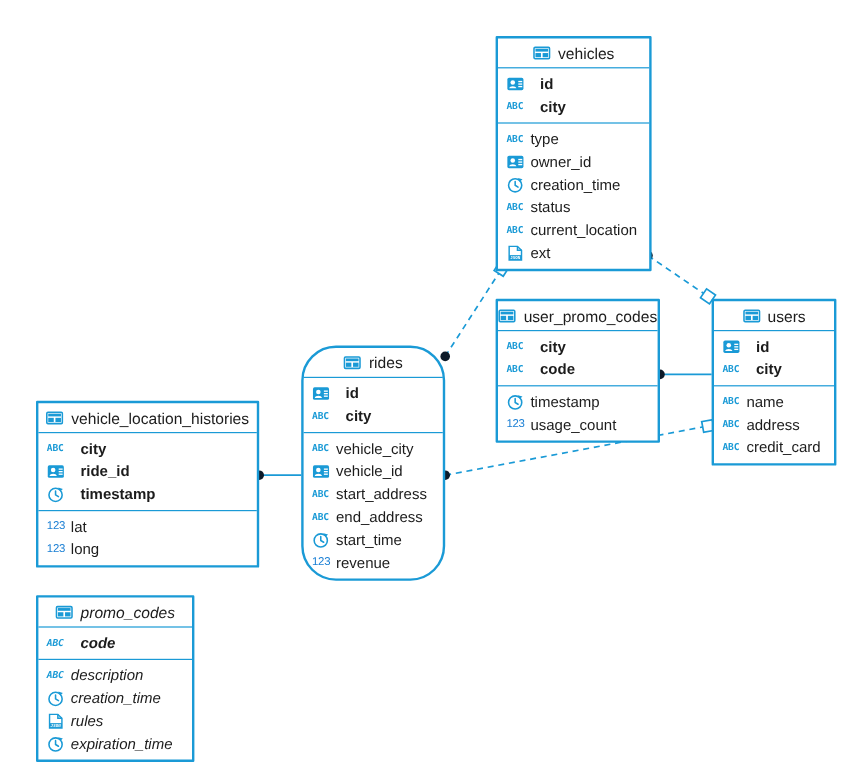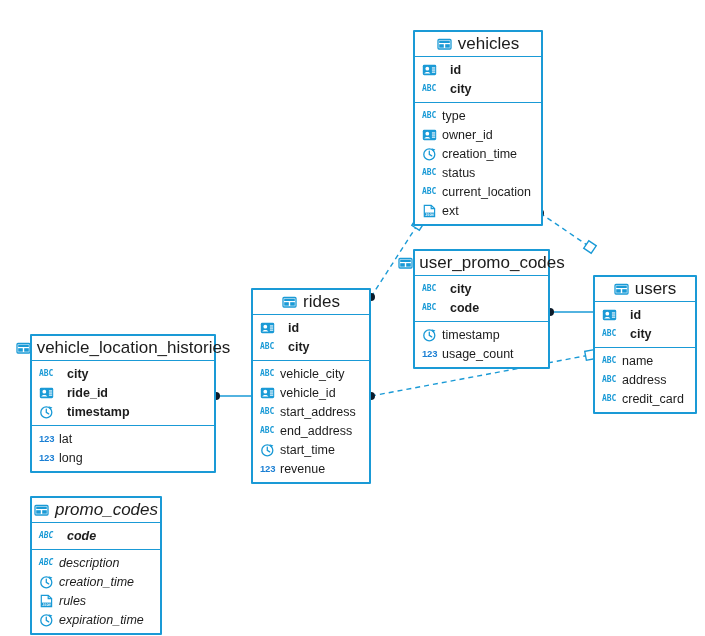--- a/index.html
+++ b/index.html
@@ -24,21 +24,21 @@
     border-radius:1px;
   }
   .ent-title{
     box-sizing:border-box;
     height:25px;
     display:flex;
     align-items:center;
     justify-content:center;
     gap:6px;
     border-bottom:1px solid #1a9ad6;
-    font-size:17px;
+    font-size:13px;
     color:#1c1c1c;
     padding:0 4px;
     white-space:nowrap;
   }
   .ent-section{
     box-sizing:border-box;
     padding:3px 0 4px 0;
   }
   .ent-section + .ent-section{border-top:1px solid #1a9ad6;}
   .fld{
@@ -56,21 +56,21 @@
   
   .ic{
     width:15px;height:14px;
     flex:0 0 15px;
     display:inline-block;
     position:relative;
   }
   .ic svg{display:block;}
   .ic-num{
     font-size:9.5px;
-    font-weight:bold;
+    font-weight:normal;
     color:#1a7fd4;
     letter-spacing:-0.2px;
     line-height:14px;
     font-family:"Liberation Sans","DejaVu Sans",sans-serif;
   }
   .ic-abc{
     font-size:8px;
     font-weight:bold;
     color:#1a9ad6;
     line-height:14px;
@@ -219,21 +219,21 @@
             </svg>
           </span>
           <span>timestamp</span>
         </div>
         <div class="fld">
           <span class="ic ic-num">123</span>
           <span>usage_count</span>
         </div>
       </div>
     </div>
-    <div class="entity" style="left: 593px; top: 249px; width: 104px; margin-top: 26px;">
+    <div class="entity" style="left: 593px; top: 249px; width: 104px;">
       <div class="ent-title">
         <span class="ic">
           <svg width="15" height="14" viewBox="0 0 15 14">
             <rect x="1" y="2.5" width="13" height="9.5" rx="1" fill="none" stroke="#1a9ad6" stroke-width="1.3"></rect>
             <rect x="2.2" y="3.7" width="10.6" height="2.3" fill="#1a9ad6"></rect>
             <rect x="2.2" y="7.2" width="4.6" height="3.5" fill="#1a9ad6"></rect>
             <rect x="8.2" y="7.2" width="4.6" height="3.5" fill="#1a9ad6"></rect>
           </svg>
         </span>
         <span>users</span>
@@ -265,21 +265,21 @@
         <div class="fld">
           <span class="ic ic-abc">ABC</span>
           <span>address</span>
         </div>
         <div class="fld">
           <span class="ic ic-abc">ABC</span>
           <span>credit_card</span>
         </div>
       </div>
     </div>
-    <div class="entity" style="left: 251px; top: 288px; width: 120px;">
+    <div class="entity" style="left: 251px; top: 288px; width: 120px; border-radius: 29px;">
       <div class="ent-title">
         <span class="ic">
           <svg width="15" height="14" viewBox="0 0 15 14">
             <rect x="1" y="2.5" width="13" height="9.5" rx="1" fill="none" stroke="#1a9ad6" stroke-width="1.3"></rect>
             <rect x="2.2" y="3.7" width="10.6" height="2.3" fill="#1a9ad6"></rect>
             <rect x="2.2" y="7.2" width="4.6" height="3.5" fill="#1a9ad6"></rect>
             <rect x="8.2" y="7.2" width="4.6" height="3.5" fill="#1a9ad6"></rect>
           </svg>
         </span>
         <span>rides</span>

